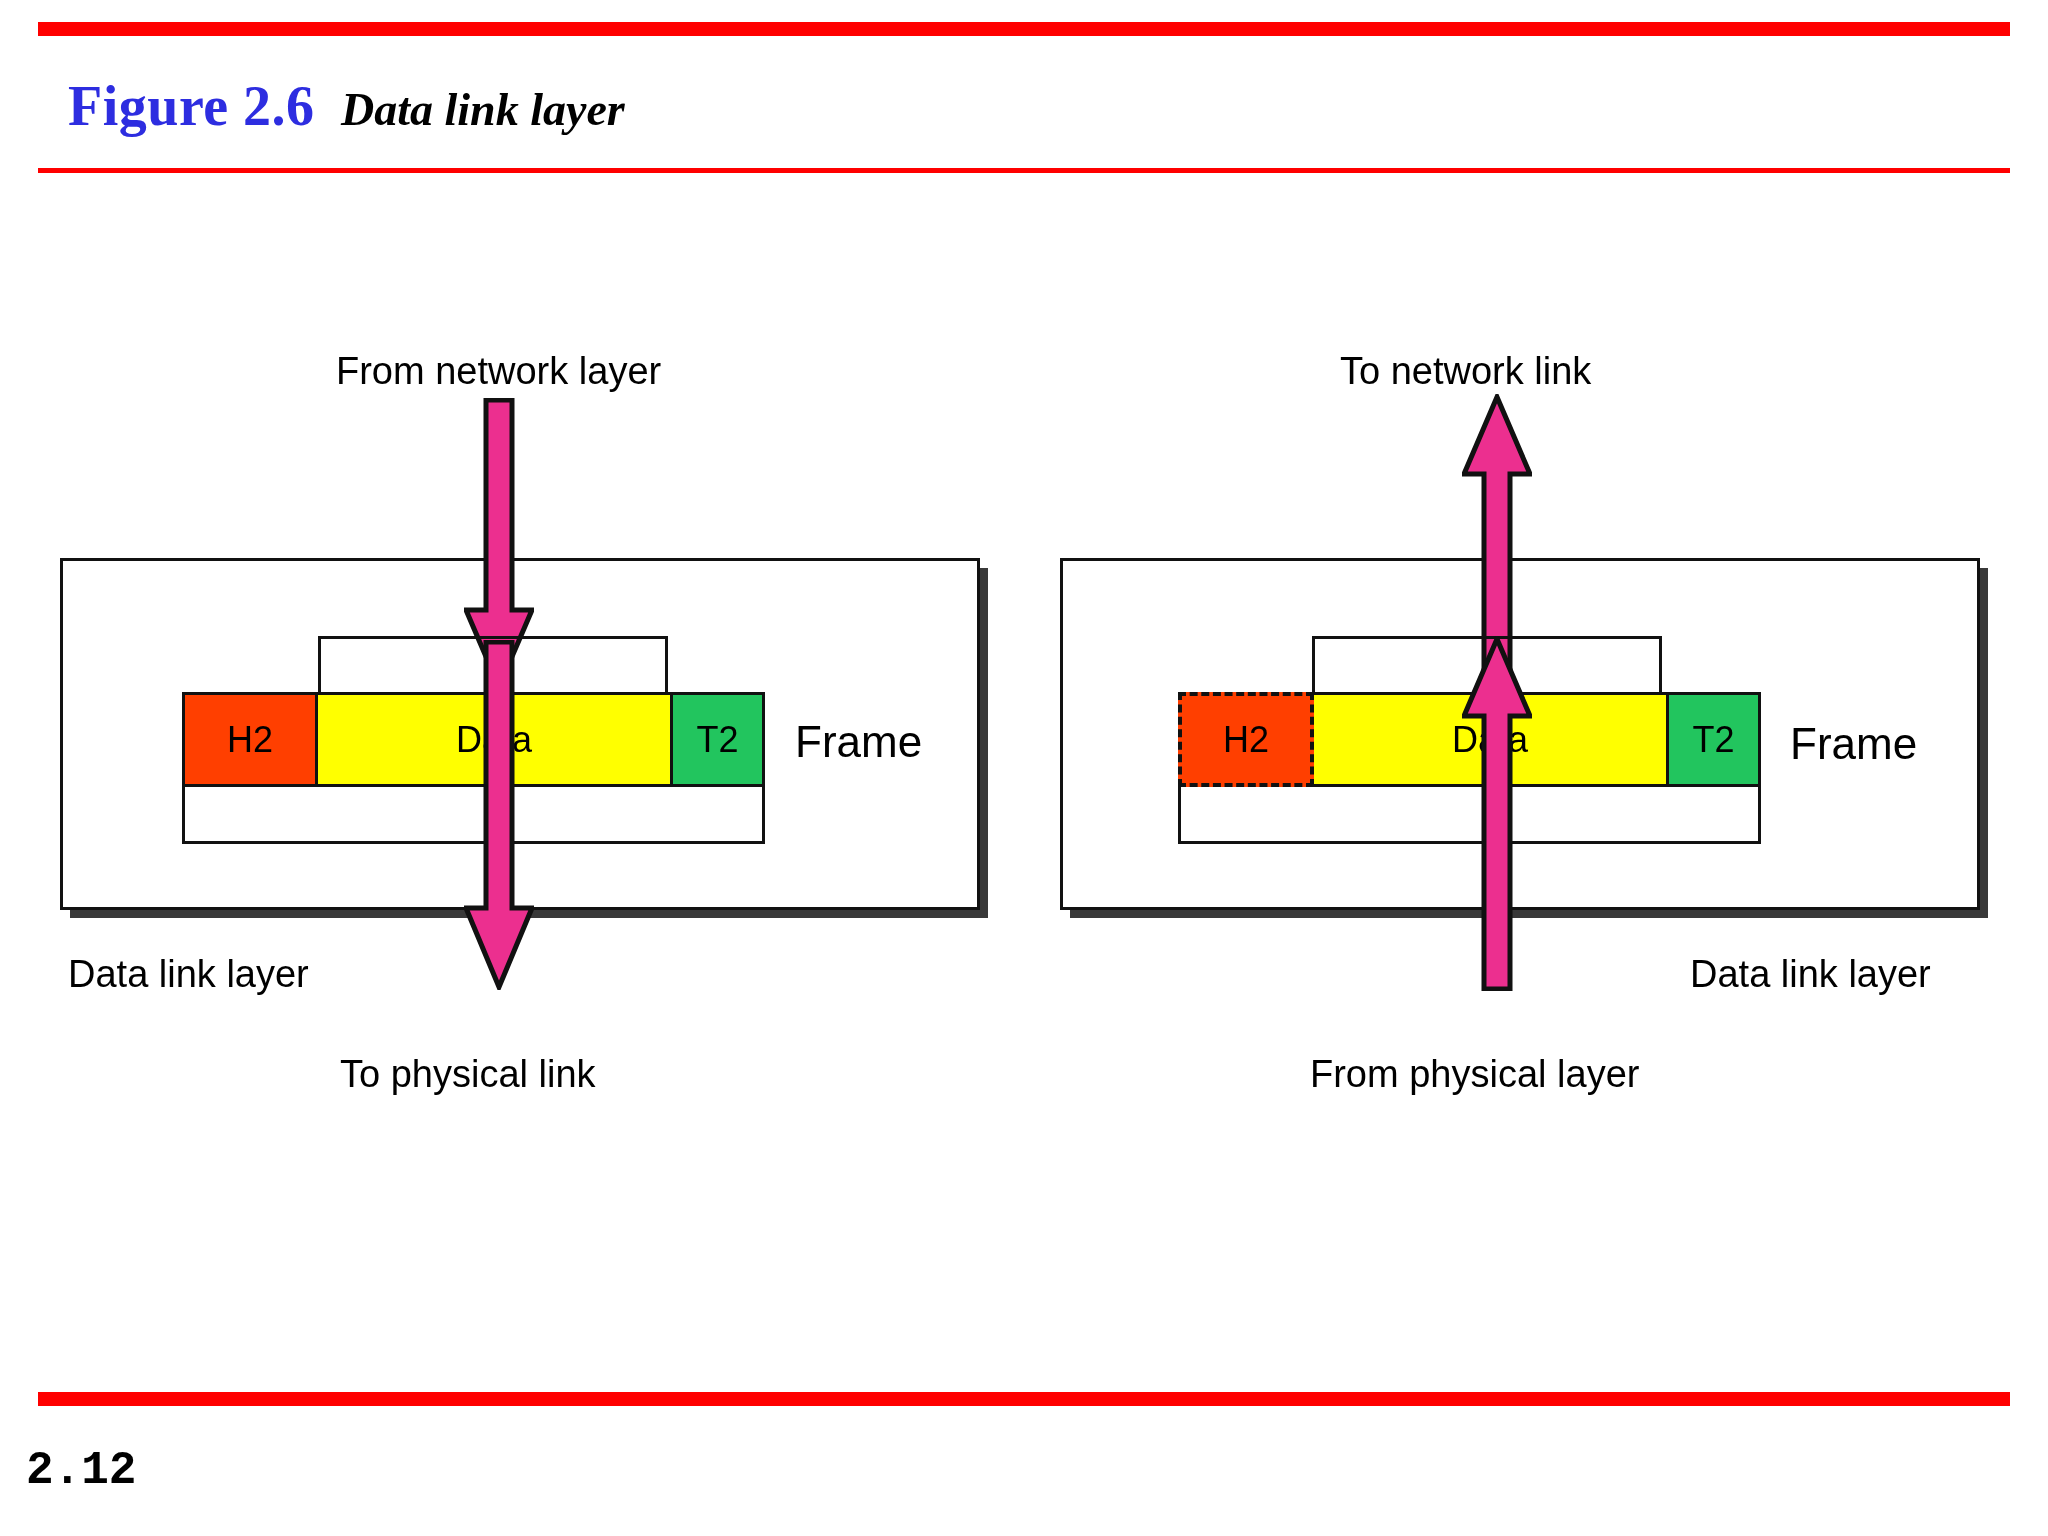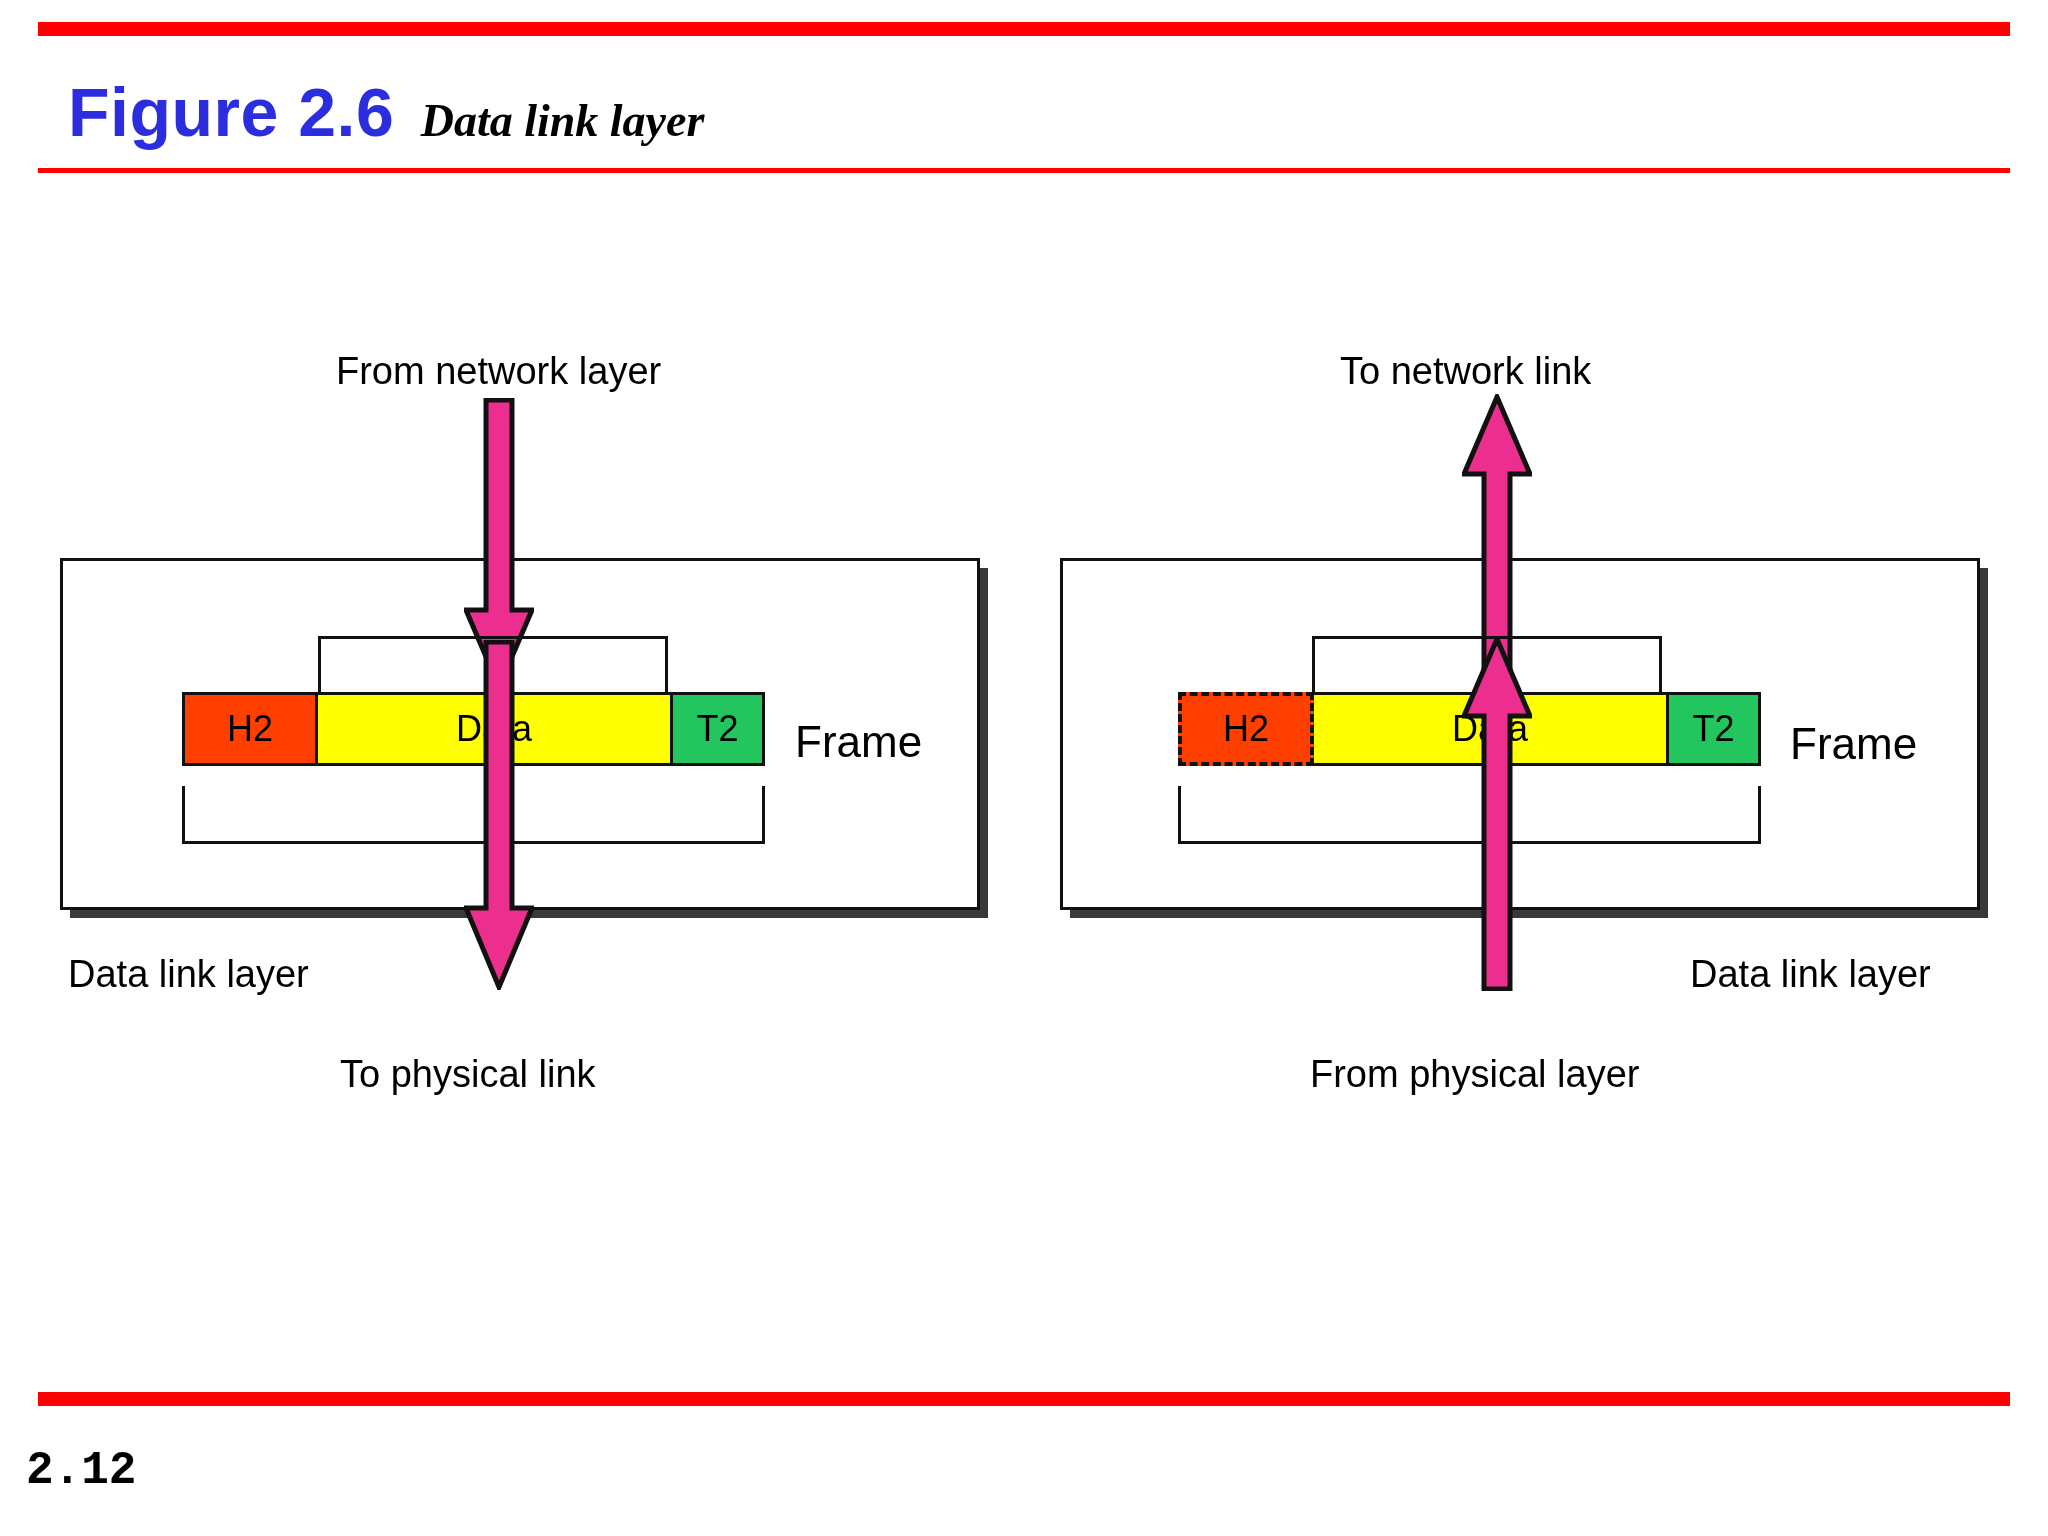--- a/index.html
+++ b/index.html
@@ -26,23 +26,23 @@
 
   
   #figure-title {
     position: absolute;
     left: 68px;
     top: 78px;
     white-space: nowrap;
     line-height: 1;
   }
   #figure-title .fig-label {
-    font-family: Liberation Sans, sans-serif;
+    font-family: Liberation Serif, serif;
     font-weight: bold;
-    font-size: 68px;
+    font-size: 56px;
     color: #2d2de0;
     letter-spacing: 0.5px;
   }
   #figure-title .fig-caption {
     font-family: "Liberation Serif", serif;
     font-weight: bold;
     font-style: italic;
     font-size: 46px;
     color: #000000;
     margin-left: 22px;
@@ -68,21 +68,21 @@
     box-shadow: 9px 9px 0 -1px rgba(40,40,40,0.92);
     box-sizing: border-box;
   }
   #panel-left  { left: 60px;   top: 558px; width: 920px; height: 352px; }
   #panel-right { left: 1060px; top: 558px; width: 920px; height: 352px; }
 
   
   .frame-strip {
     position: absolute;
     display: flex;
-    height: 74px;
+    height: 95px;
     box-sizing: border-box;
   }
   #frame-left  { left: 182px;  top: 692px; width: 583px; }
   #frame-right { left: 1178px; top: 692px; width: 583px; }
 
   .seg {
     box-sizing: border-box;
     display: flex;
     align-items: center;
     justify-content: center;

